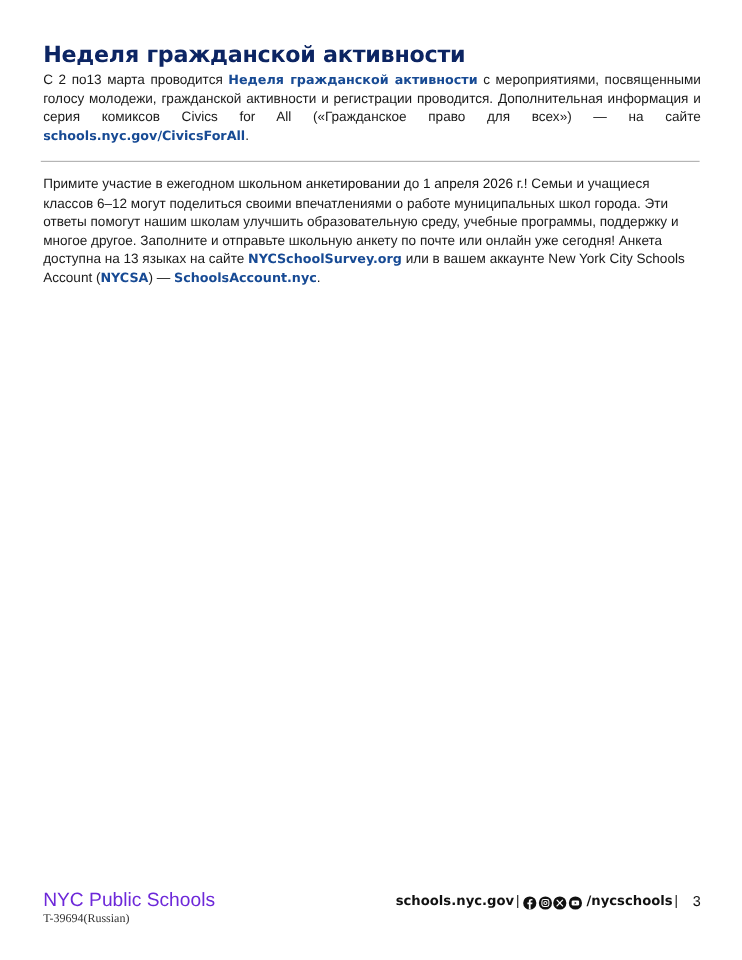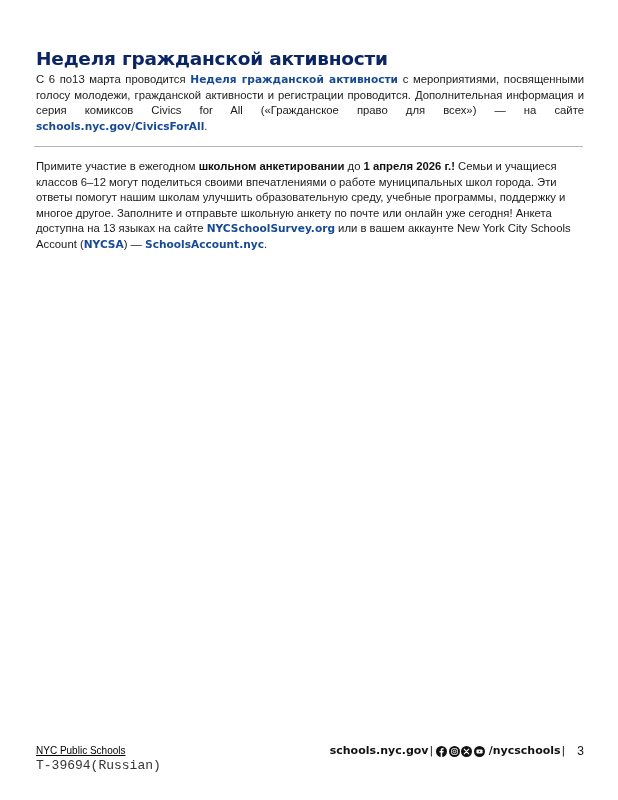--- a/index.html
+++ b/index.html
@@ -11,21 +11,21 @@
       width: 618px;
       height: 800px;
       position: relative;
       overflow: hidden;
       font-family: "Liberation Sans", "DejaVu Sans", sans-serif;
       color: #1a1a1a;
     }
     .page {
       position: absolute;
       left: 36px;
-      top: 48px;
+      top: 36px;
       width: 548px;
     }
     h2.section-title {
       margin: 0;
       font-family: "DejaVu Sans", sans-serif;
       font-weight: bold;
       font-size: 18.5px;
       line-height: 22px;
       color: #0c2563;
       letter-spacing: -0.2px;
@@ -42,54 +42,53 @@
       text-align: left;
     }
     .link {
       color: #174a94;
       font-weight: bold;
       text-decoration: none;
       font-family: "DejaVu Sans", sans-serif;
       font-size: 10.6px;
     }
     .bold {
-      font-weight: bold;
+      font-weight: normal;
       color: #111111;
     }
     .divider {
       margin: 12px 0 12px -2px;
       width: 549px;
       height: 0;
       border-top: 1.5px solid #b5b5b5;
     }
     .footer-left {
       position: absolute;
       left: 36px;
       top: 744px;
     }
     .footer-org {
       font-family: "Liberation Sans", sans-serif;
-      font-size: 10px;
-      color: #000000;
+      font-size: 16px;
+      color: #6d28d9;
       line-height: 14px;
-      text-decoration: underline;
     }
     .footer-code {
-      font-family: Liberation Mono, monospace;
-      font-size: 13px;
+      font-family: Liberation Serif, serif;
+      font-size: 10px;
       color: #333333;
       line-height: 12px;
       margin-top: 2px;
     }
     .footer-right {
       position: absolute;
       right: 34px;
       top: 744px;
       display: flex;
-      align-items: center;
+      align-items: flex-end;
       font-family: "DejaVu Sans", sans-serif;
       font-size: 11px;
       font-weight: bold;
       color: #111111;
       line-height: 14px;
     }
     .footer-right .sep {
       font-weight: normal;
       margin: 0 2px 0 1px;
     }
@@ -118,21 +117,21 @@
       font-size: 12px;
     }
   </style>
 </head>
 <body>
 
 <div class="page">
 
   <section class="section-1">
     <h2 class="section-title">Неделя гражданской активности</h2>
-    <p class="section-body"><span>С 6 по13 марта проводится </span><a class="link">Неделя гражданской активности</a><span> с мероприятиями, посвященными голосу молодежи, гражданской активности и регистрации проводится. Дополнительная информация и серия комиксов Civics for All («Гражданское право для всех») — на сайте </span><a class="link">schools.nyc.gov/CivicsForAll</a><span>.</span></p>
+    <p class="section-body"><span>С 2 по13 марта проводится </span><a class="link">Неделя гражданской активности</a><span> с мероприятиями, посвященными голосу молодежи, гражданской активности и регистрации проводится. Дополнительная информация и серия комиксов Civics for All («Гражданское право для всех») — на сайте </span><a class="link">schools.nyc.gov/CivicsForAll</a><span>.</span></p>
   </section>
 
   <div class="divider"></div>
 
   <section class="section-2">
     <p class="section-body"><span>Примите участие в ежегодном </span><span class="bold">школьном анкетировании</span><span> до </span><span class="bold">1 апреля 2026 г.!</span><span> Семьи и учащиеся классов 6–12 могут поделиться своими впечатлениями о работе муниципальных школ города. Эти ответы помогут нашим школам улучшить образовательную среду, учебные программы, поддержку и многое другое. Заполните и отправьте школьную анкету по почте или онлайн уже сегодня! Анкета доступна на 13 языках на сайте </span><a class="link">NYCSchoolSurvey.org</a><span> или в вашем аккаунте New York City Schools Account (</span><a class="link">NYCSA</a><span>) — </span><a class="link">SchoolsAccount.nyc</a><span>.</span></p>
   </section>
 
 </div>
 

